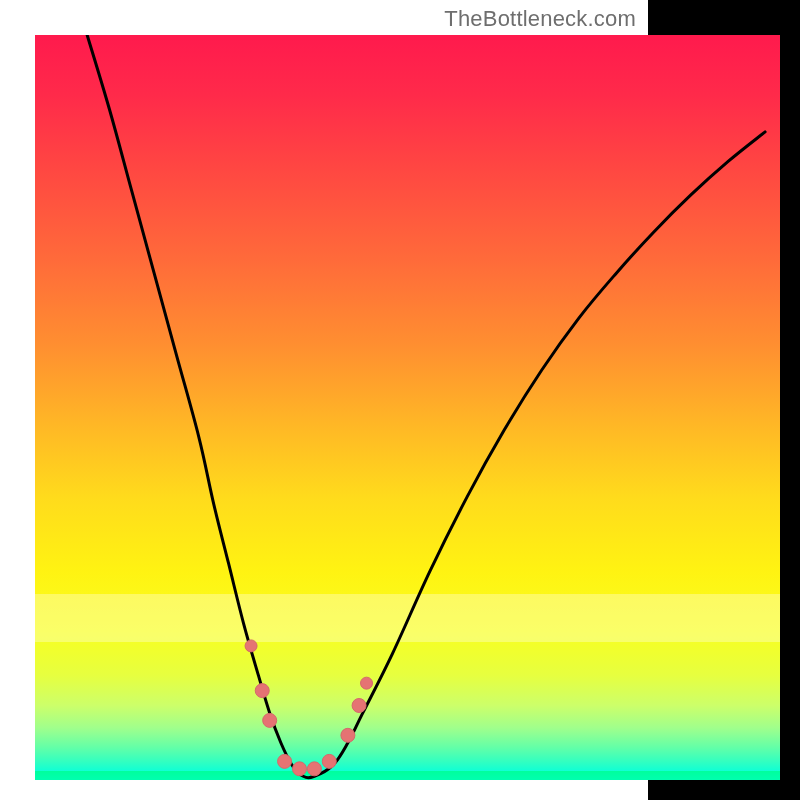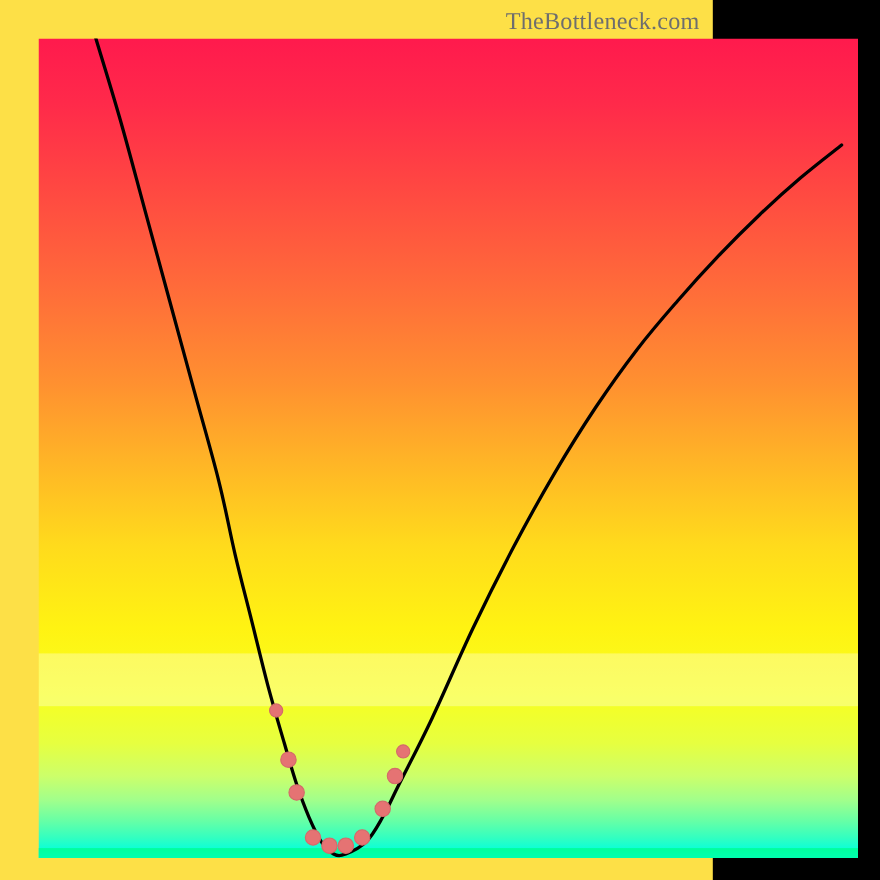--- a/index.html
+++ b/index.html
@@ -10,22 +10,21 @@
     background: #000;
     overflow: hidden;
     font-family: Arial, Helvetica, sans-serif;
   }
   .frame {
     position: absolute;
     left: 0;
     top: 0;
     width: 648px;
     height: 800px;
-    background: #fde047;
-    font-family: Liberation Serif, serif;
+    background: #ffffff;
   }
   .plot-area {
     position: absolute;
     left: 35px;
     top: 35px;
     width: 745px;
     height: 745px;
     overflow: hidden;
   }
   .gradient {

